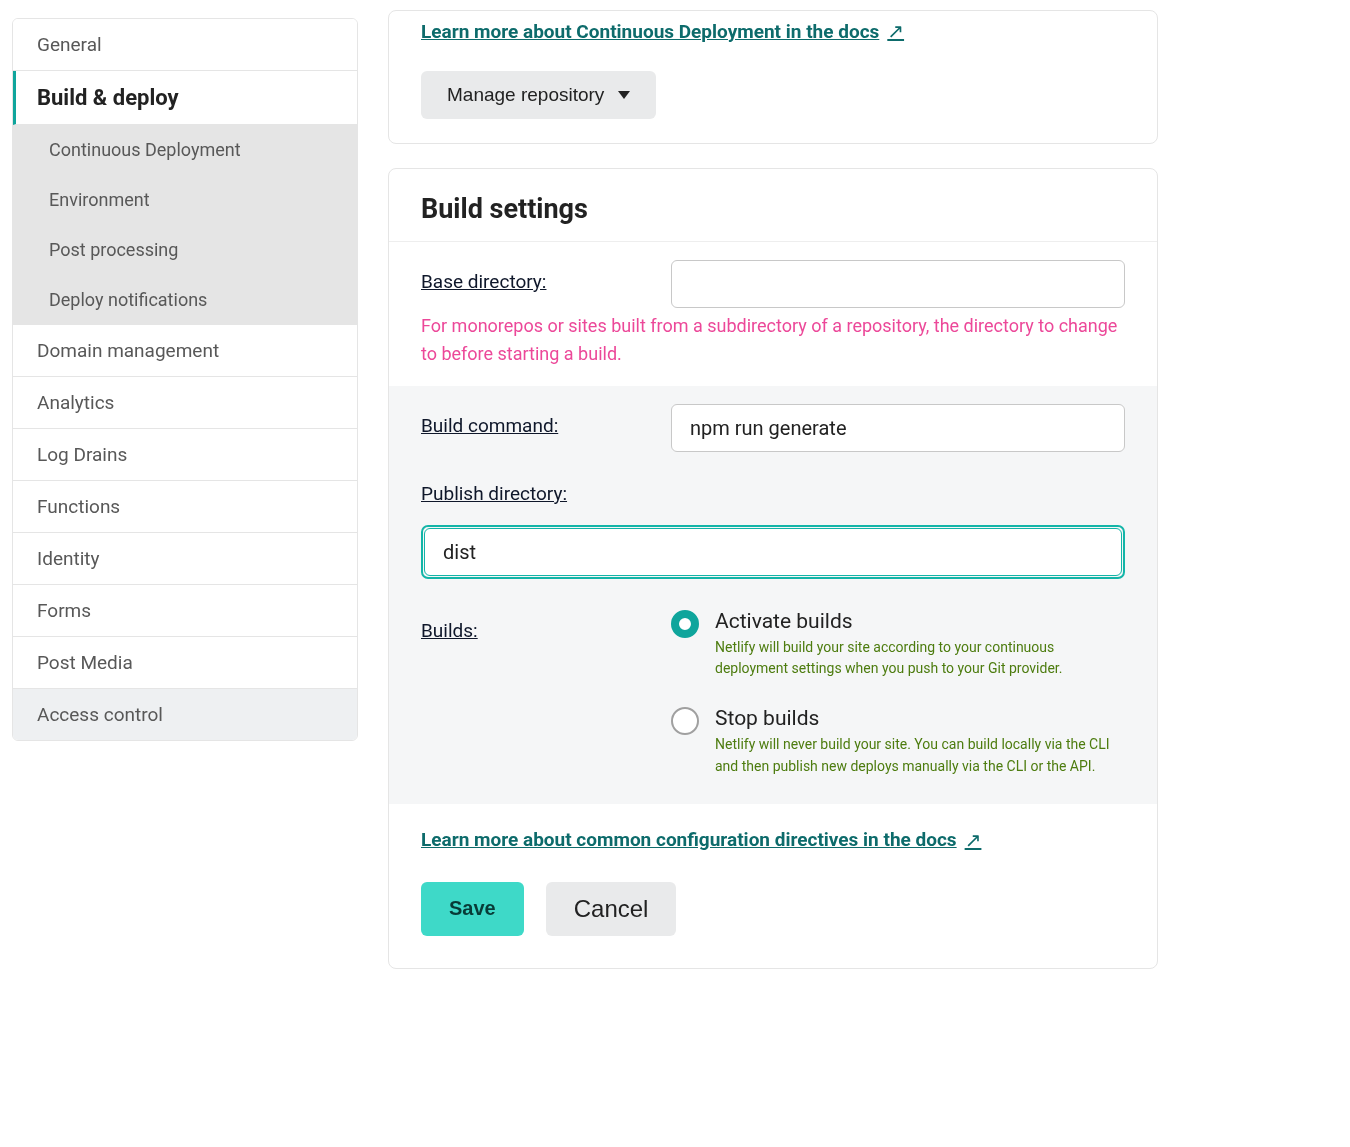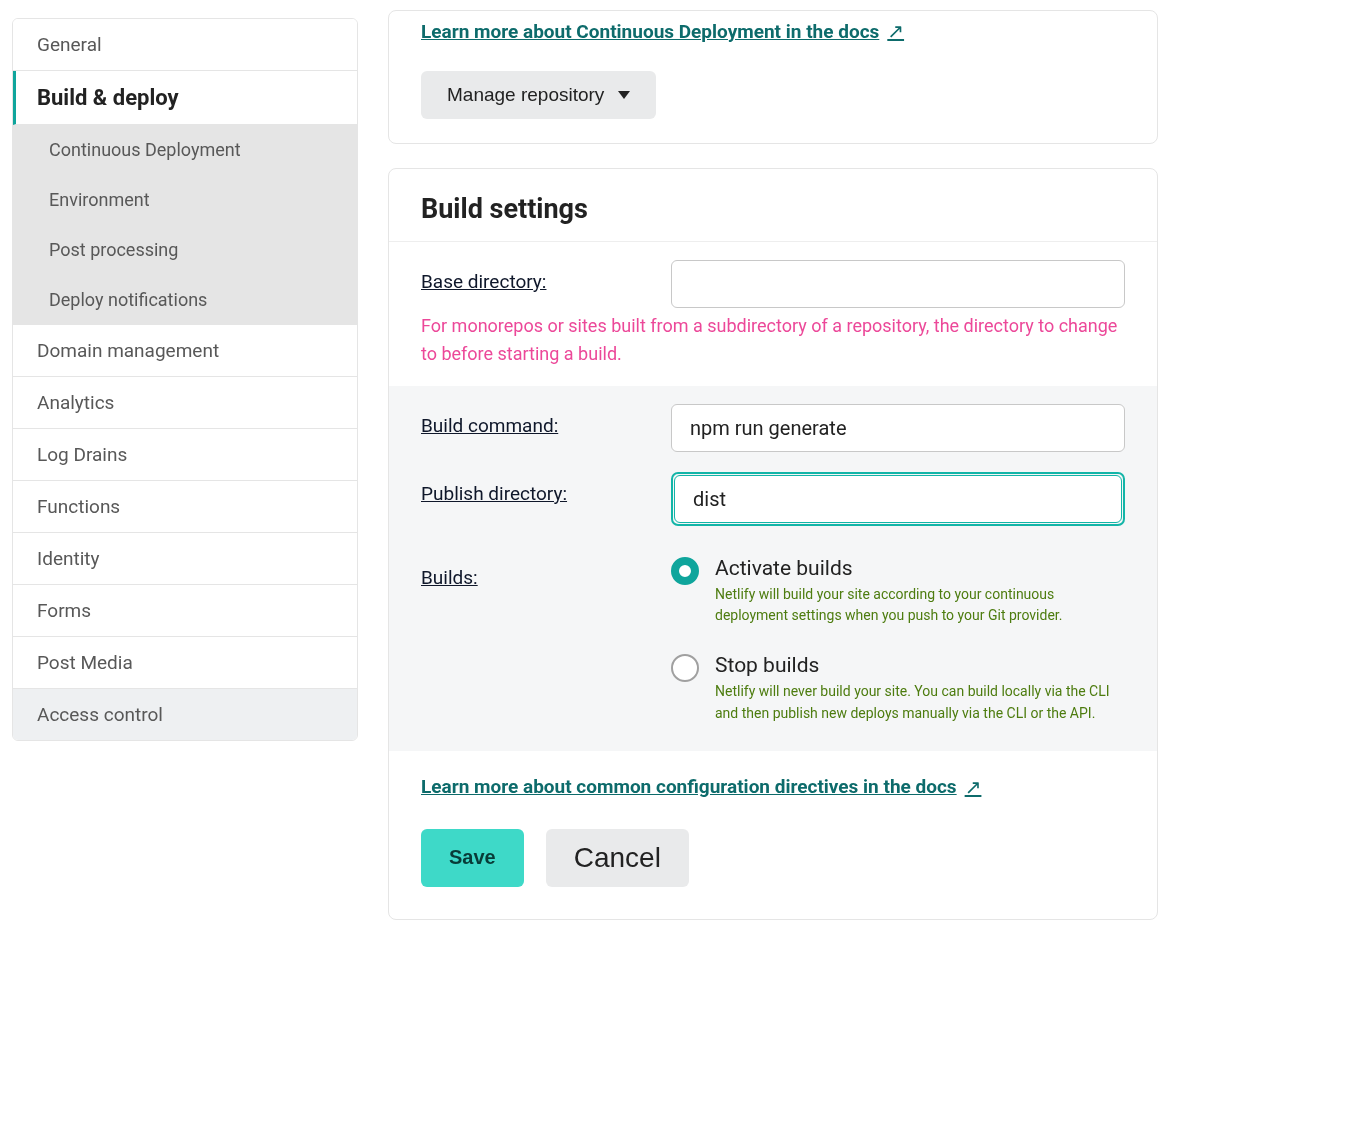--- a/index.html
+++ b/index.html
@@ -183,21 +183,21 @@
       font-size: 20px;
       font-weight: 600;
       color: #083b37;
       cursor: pointer;
     }
     .btn-cancel {
       background: #e9eaeb;
       border: none;
       border-radius: 6px;
       padding: 13px 28px;
-      font-size: 28px;
+      font-size: 24px;
       color: #222;
       cursor: pointer;
     }
   </style>
 </head>
 <body>
 
 <div class="container">
   <nav class="sidebar">
     <div class="nav-item">General</div>
@@ -245,21 +245,21 @@
       </div>
       <div class="form-help">For monorepos or sites built from a subdirectory of a repository, the directory to change to before starting a build.</div>
 
       <div class="form-row alt">
         <div class="form-label">Build command:</div>
         <div class="form-value">
           <input class="text-input" type="text" value="npm run generate" style="">
         </div>
       </div>
 
-      <div class="form-row alt" style="padding-top:8px;">
+      <div class="form-row alt" style="padding-top:8px;flex-direction:column;">
         <div class="form-label">Publish directory:</div>
         <div class="form-value">
           <div class="input-focused">
             <input class="text-input" type="text" value="dist" style="">
           </div>
         </div>
       </div>
 
       <div class="form-row alt" style="padding-bottom:26px;">
         <div class="form-label">Builds:</div>

